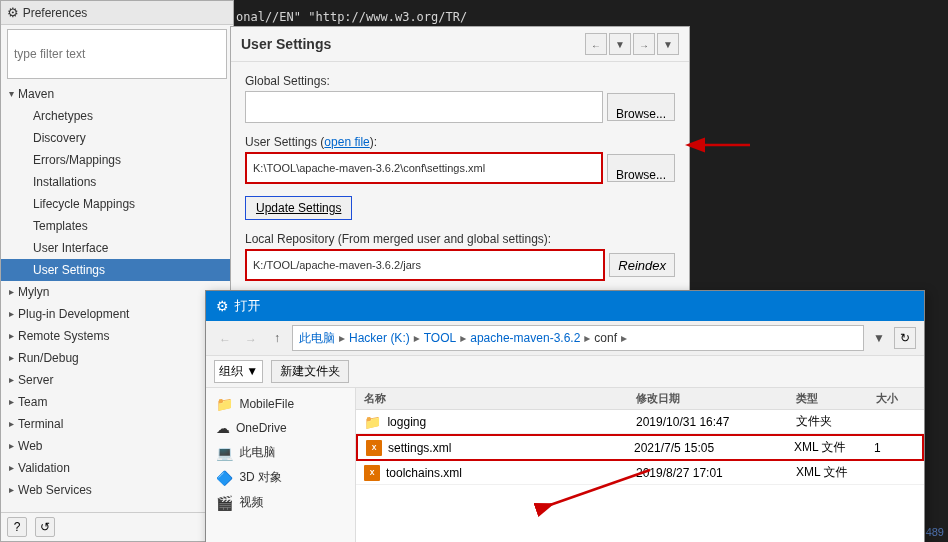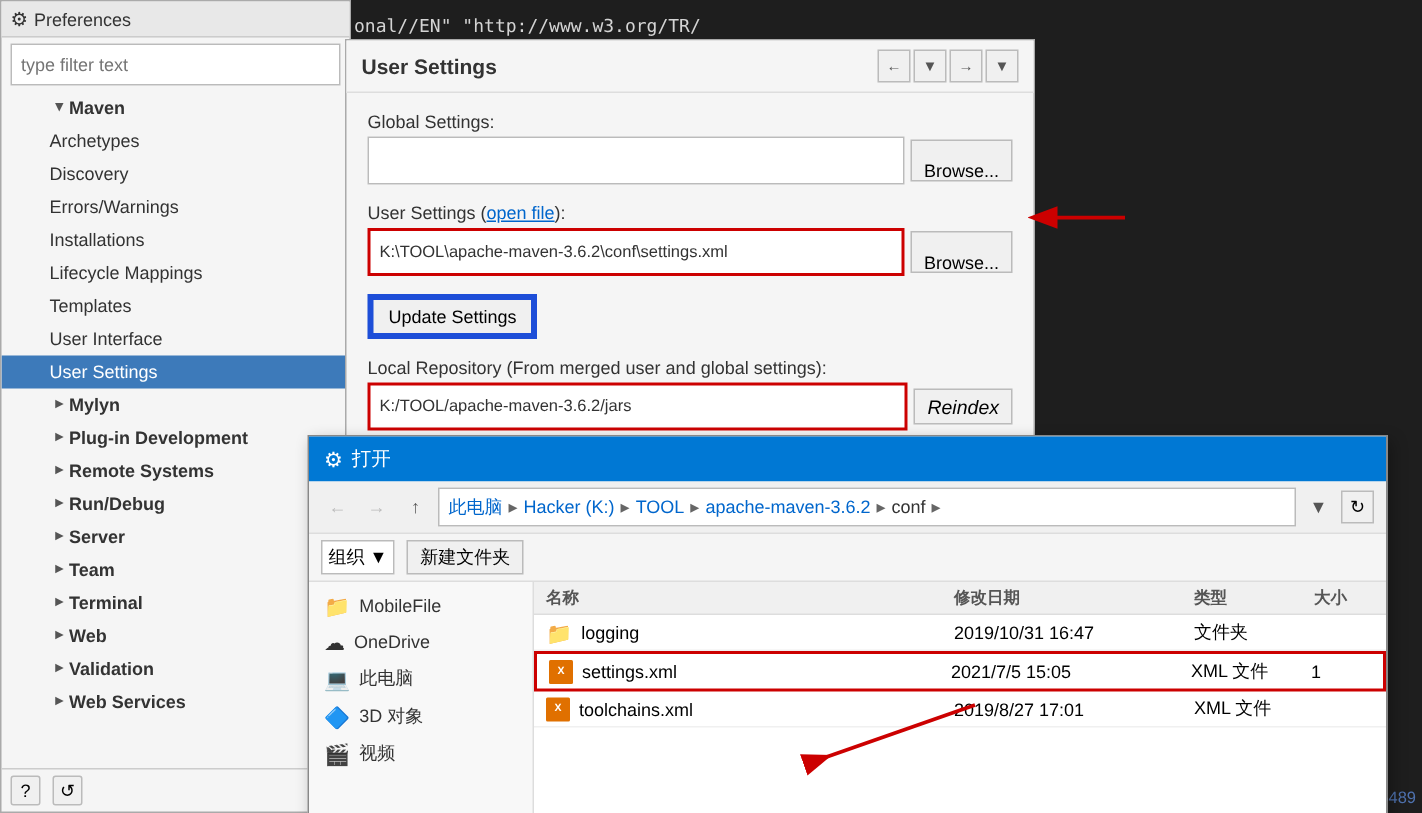--- a/index.html
+++ b/index.html
@@ -36,21 +36,21 @@
       padding: 4px 6px;
       display: flex;
       align-items: center;
       gap: 4px;
       font-size: 12px;
       font-weight: 500;
       color: #333;
     }
     .filter-input {
       margin: 4px 6px;
-      padding: 6px 6px;
+      padding: 17px 6px;
       border: 1px solid #bbb;
       background: white;
       font-size: 12px;
       color: #999;
       width: calc(100% - 12px);
     }
     .tree-container {
       flex: 1;
       overflow-y: auto;
       overflow-x: hidden;
@@ -59,25 +59,24 @@
       padding: 2px 8px 2px 20px;
       cursor: pointer;
       color: #333;
       font-size: 12px;
       line-height: 18px;
       white-space: nowrap;
     }
     .tree-item.selected { background: #3d7aba; color: white; }
     .tree-item.parent {
       padding-left: 8px;
-      font-weight: bold;
+      font-weight: normal;
       display: flex;
       align-items: center;
       gap: 2px;
-      margin-left: 28px;
     }
     .tree-item.parent.expanded::before { content: '▾'; font-size: 10px; color: #555; margin-right: 2px; }
     .tree-item.parent.collapsed::before { content: '▸'; font-size: 10px; color: #555; margin-right: 2px; }
     .tree-child { padding-left: 32px; }
     .preferences-footer {
       border-top: 1px solid #ccc;
       padding: 4px 6px;
       display: flex;
       gap: 8px;
       align-items: center;
@@ -142,25 +141,26 @@
       padding: 13px 8px;
       border: 1px solid #bbb;
       background: #f0f0f0;
       font-size: 12px;
       cursor: pointer;
       height: 24px;
       white-space: nowrap;
     }
     .update-btn {
       padding: 4px 10px;
-      border: 4px solid #1d4ed8;
+      border: 1px solid #1d4ed8;
       background: #f0f0f0;
       font-size: 12px;
       cursor: pointer;
       margin-bottom: 12px;
+      text-decoration: underline;
     }
     .reindex-btn {
       padding: 3px 8px;
       border: 1px solid #bbb;
       background: #f0f0f0;
       font-size: 13px;
       cursor: pointer;
       height: 24px;
       font-style: italic;
     }
@@ -328,21 +328,21 @@
   </div>
   <input class="filter-input" type="text" placeholder="type filter text" style="">
   <div class="tree-container">
 
     <div class="tree-item parent expanded">
       Maven
     </div>
 
     <div class="tree-item tree-child">Archetypes</div>
     <div class="tree-item tree-child">Discovery</div>
-    <div class="tree-item tree-child">Errors/Warnings</div>
+    <div class="tree-item tree-child">Errors/Mappings</div>
     <div class="tree-item tree-child">Installations</div>
     <div class="tree-item tree-child">Lifecycle Mappings</div>
     <div class="tree-item tree-child">Templates</div>
     <div class="tree-item tree-child">User Interface</div>
     <div class="tree-item tree-child selected">User Settings</div>
 
     <div class="tree-item parent collapsed">Mylyn</div>
     <div class="tree-item parent collapsed">Plug-in Development</div>
     <div class="tree-item parent collapsed">Remote Systems</div>
     <div class="tree-item parent collapsed">Run/Debug</div>

